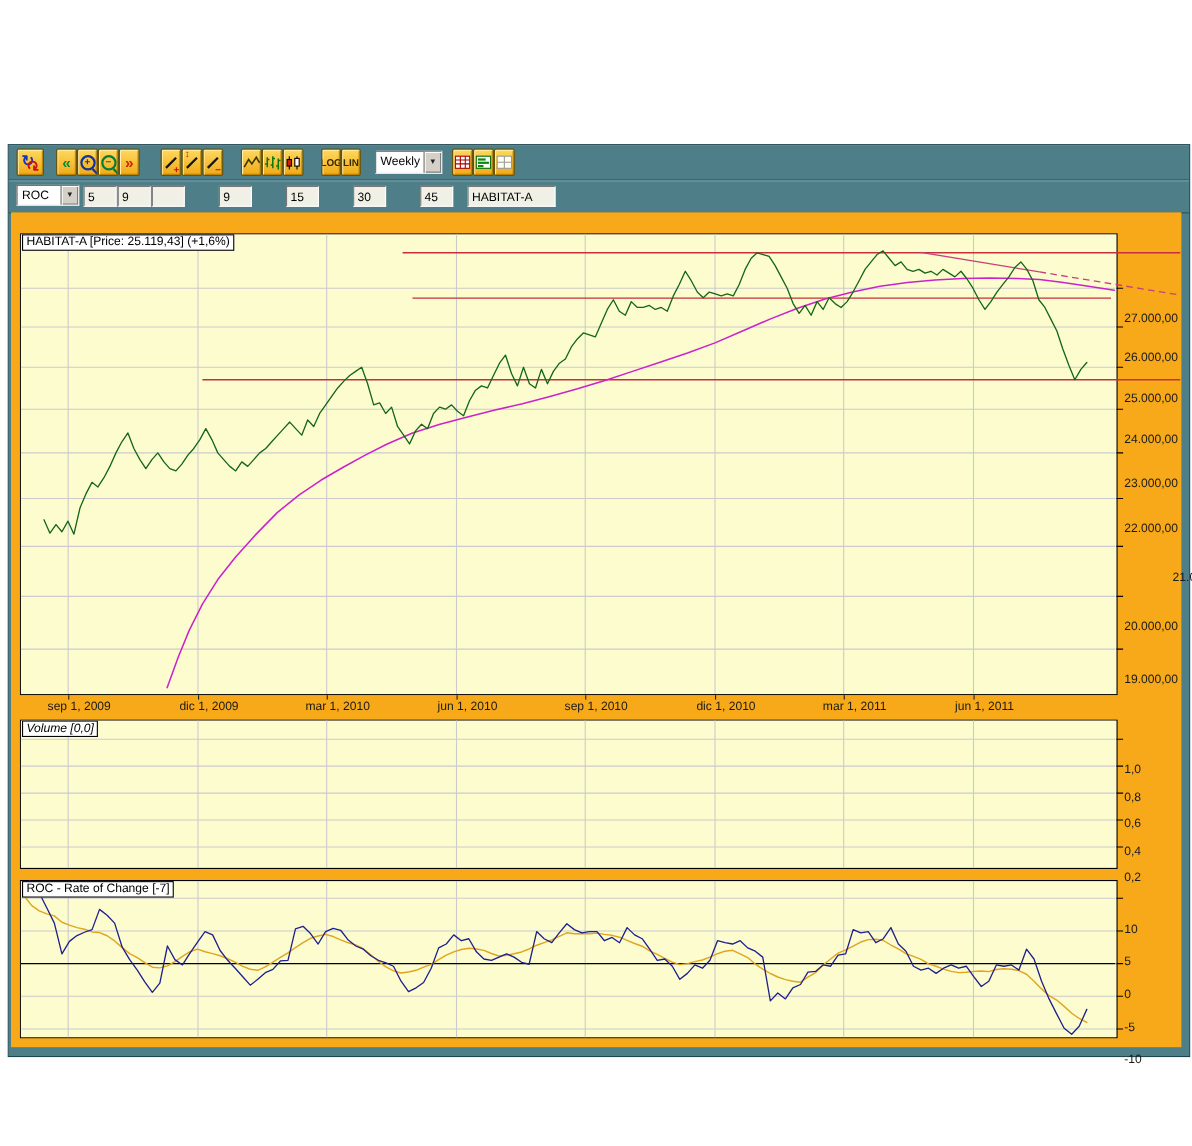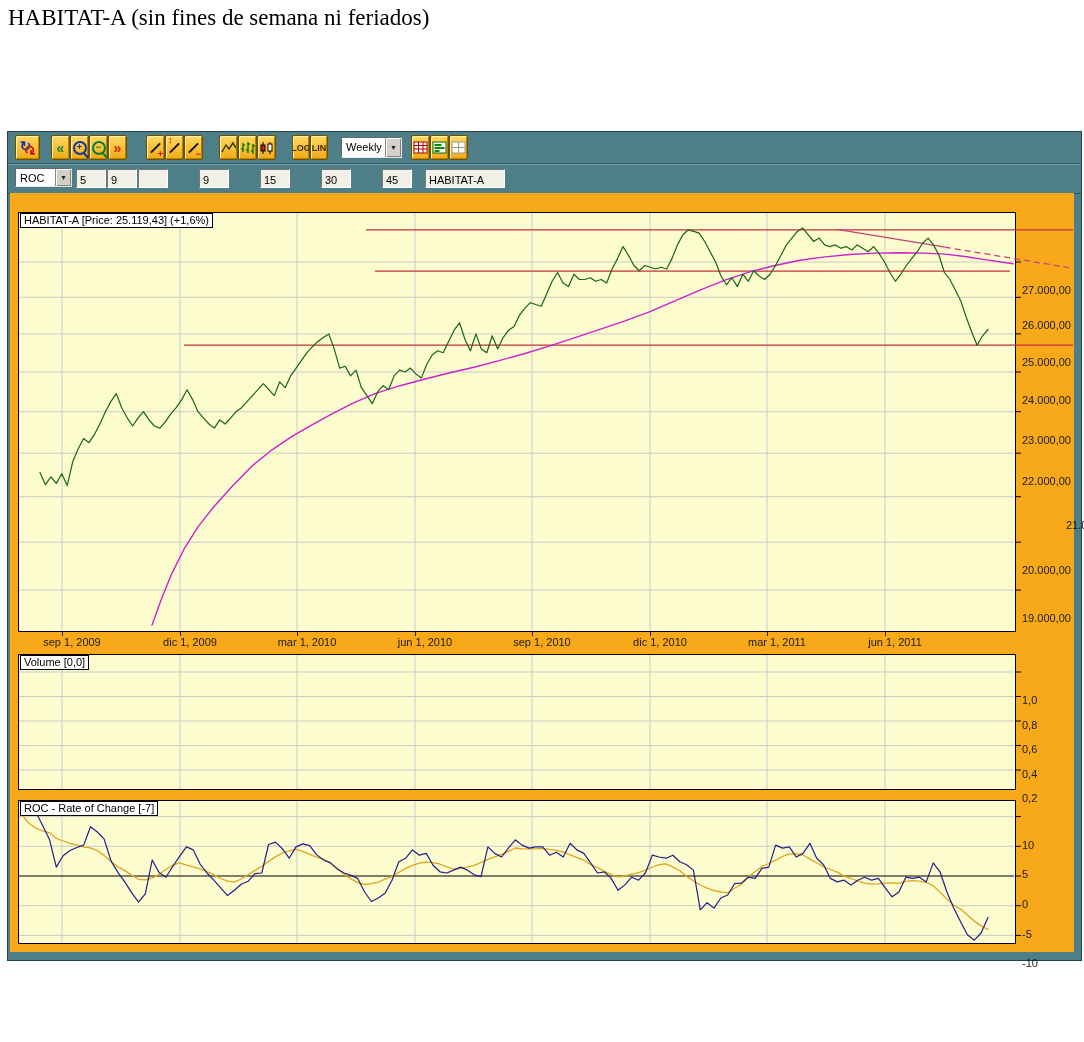--- a/index.html
+++ b/index.html
@@ -39,21 +39,20 @@
   .ylab{position:absolute;font:11px "Liberation Sans",sans-serif;color:#1a1a1a;white-space:nowrap;margin-top:28px;}
   .xlab{position:absolute;font:11px "Liberation Sans",sans-serif;color:#1a1a1a;width:90px;text-align:center;top:4px;}
   .xtick{position:absolute;width:1px;height:4px;background:#222;top:0;}
   .panel-svg{position:absolute;}
   .iconsvg{display:block;}
 </style>
 </head>
 <body>
 
 <div class="hdr">
-  <div>HABITAT-A (sin fines de semana ni feriados)</div>
 </div>
 
 <div id="widget">
 
   <div class="tbrow" id="tb1">
     <div class="btn" style="left:7px;width:25px;">
       <span style="position:absolute;color:#1437b8;font-weight:bold;font-size:14px;transform:translate(-2px,-2px);">↻</span>
       <span style="position:absolute;color:#cc1111;font-weight:bold;font-size:14px;transform:rotate(180deg) translate(-2px,-2px);">↻</span>
     </div>
     <div class="btn" style="left:43px;width:19px;">
@@ -260,21 +259,21 @@
       <line x1="997" y1="18.0" x2="1003" y2="18.0" stroke="#000" stroke-width="1"></line>
       <line x1="1" y1="42.5" x2="996" y2="42.5" stroke="#CBCBCB" stroke-width="1"></line>
       <line x1="997" y1="42.5" x2="1003" y2="42.5" stroke="#000" stroke-width="1"></line>
       <line x1="1" y1="67.0" x2="996" y2="67.0" stroke="#CBCBCB" stroke-width="1"></line>
       <line x1="997" y1="67.0" x2="1003" y2="67.0" stroke="#000" stroke-width="1"></line>
       <line x1="1" y1="91.5" x2="996" y2="91.5" stroke="#CBCBCB" stroke-width="1"></line>
       <line x1="997" y1="91.5" x2="1003" y2="91.5" stroke="#000" stroke-width="1"></line>
       <line x1="1" y1="116.0" x2="996" y2="116.0" stroke="#CBCBCB" stroke-width="1"></line>
       <line x1="997" y1="116.0" x2="1003" y2="116.0" stroke="#000" stroke-width="1"></line>
     </svg>
-  <div class="plabel" style="left:12px;top:523px;">Volume [0,0]</div>
+  <div class="plabel" style="left:12px;top:523px;font-style:italic;">Volume [0,0]</div>
 
   <svg id="svg-roc" class="panel-svg" style="left:10px;top:668px;" width="1056" height="144">
       <rect x="0.5" y="0.5" width="997" height="143" fill="#FCFCCF" stroke="#000"></rect>
       <line x1="44" y1="1" x2="44" y2="143" stroke="#CBCBCB" stroke-width="1"></line>
       <line x1="162" y1="1" x2="162" y2="143" stroke="#CBCBCB" stroke-width="1"></line>
       <line x1="279" y1="1" x2="279" y2="143" stroke="#CBCBCB" stroke-width="1"></line>
       <line x1="397" y1="1" x2="397" y2="143" stroke="#CBCBCB" stroke-width="1"></line>
       <line x1="514" y1="1" x2="514" y2="143" stroke="#CBCBCB" stroke-width="1"></line>
       <line x1="632" y1="1" x2="632" y2="143" stroke="#CBCBCB" stroke-width="1"></line>
       <line x1="749" y1="1" x2="749" y2="143" stroke="#CBCBCB" stroke-width="1"></line>

